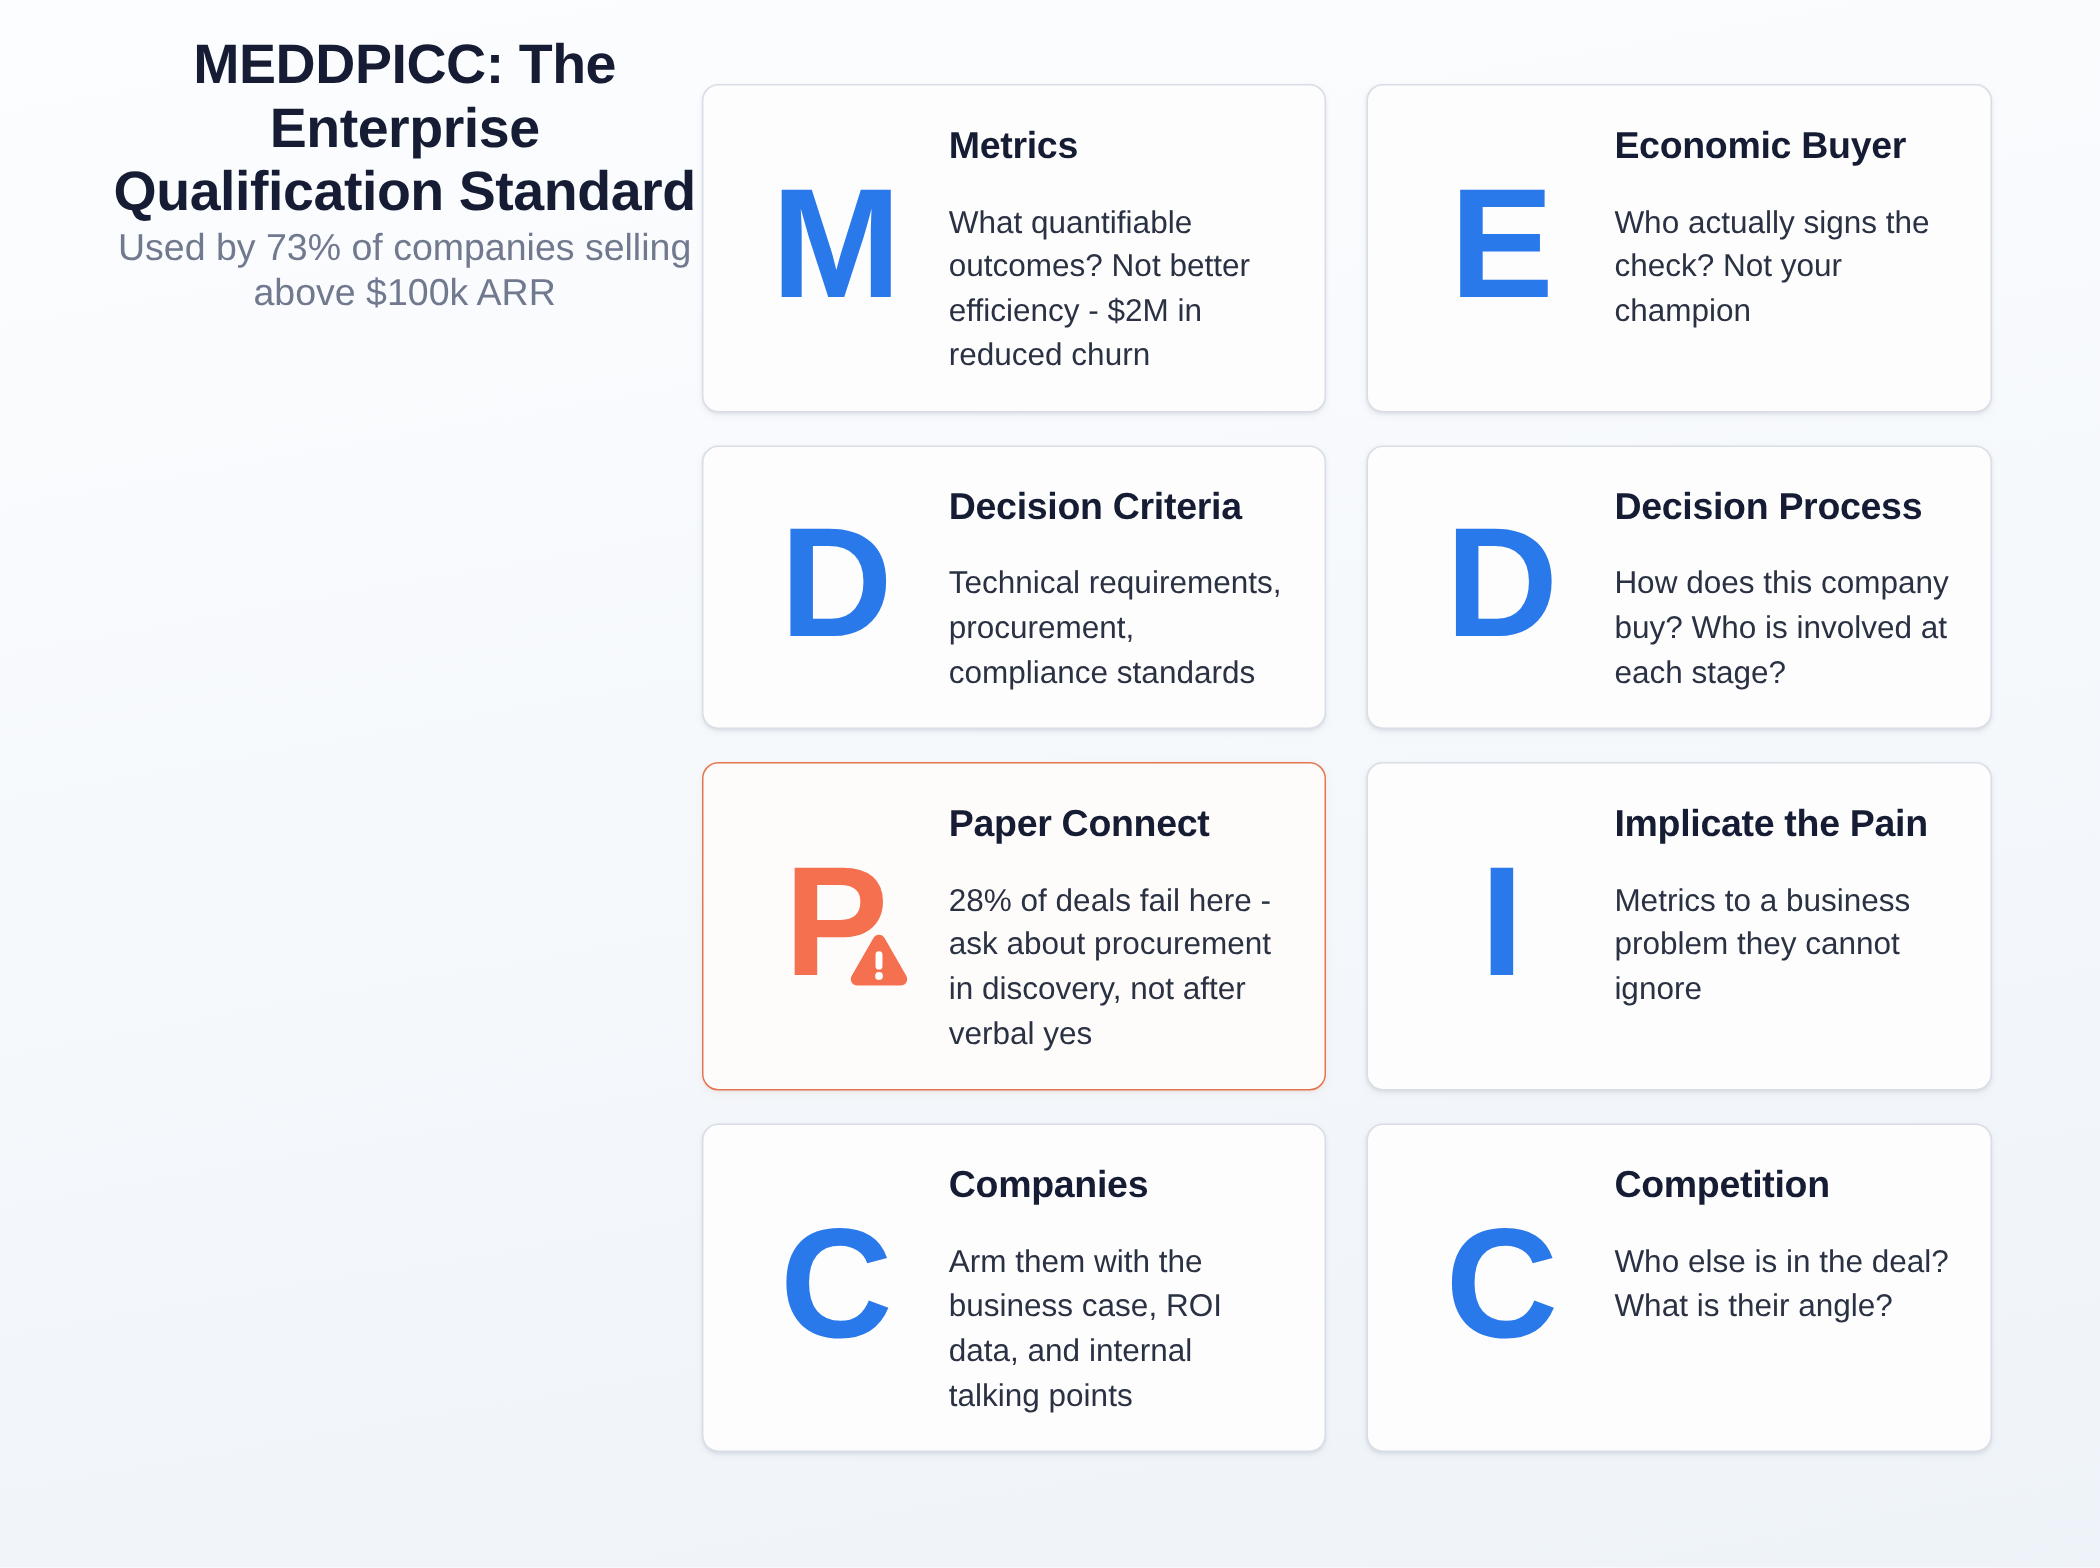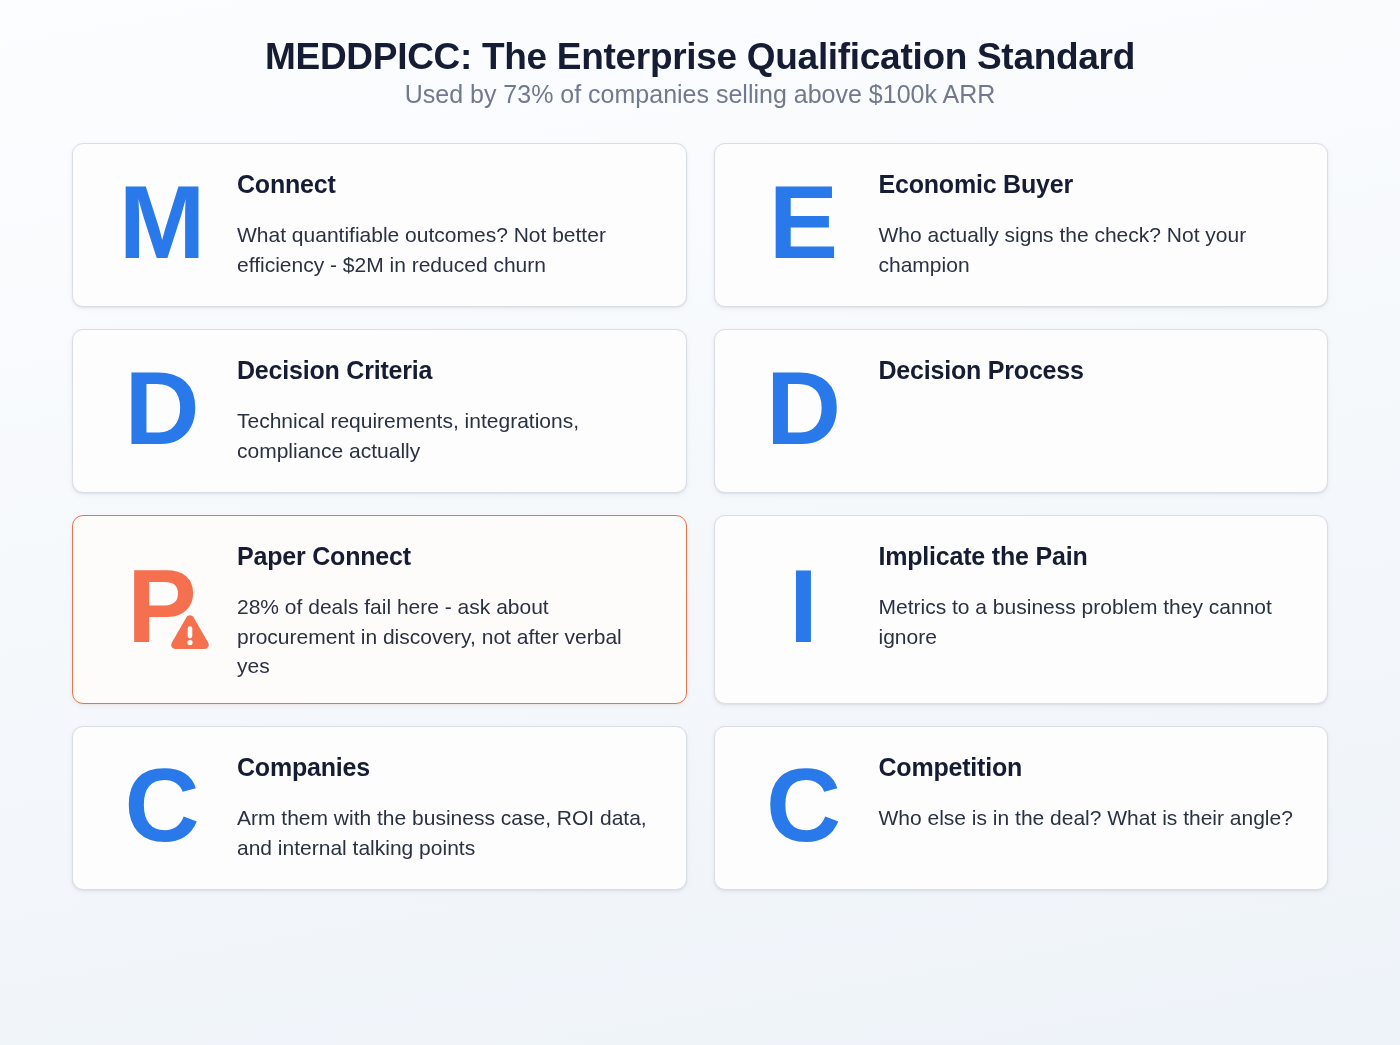--- a/index.html
+++ b/index.html
@@ -12,23 +12,23 @@
   body {
     font-family: "Liberation Sans", sans-serif;
     background: linear-gradient(170deg, #fcfdff 0%, #f6f9fc 45%, #eef3f9 100%);
     color: #151c33;
     overflow: hidden;
   }
 
   .page {
     width: 1400px;
     height: 935px;
-    padding: 36px 72px 30px 72px;
-    display: flex;
-    flex-direction: column;
+    padding: 22px 72px 30px 72px;
+    display: flex;
+    flex-direction: row;
   }
 
   
   .header { text-align: center; }
 
   .title {
     font-size: 37px;
     font-weight: bold;
     letter-spacing: -0.3px;
     color: #151c33;
@@ -156,48 +156,49 @@
     <div class="title">MEDDPICC: The Enterprise Qualification Standard</div>
     <div class="subtitle">Used by 73% of companies selling above $100k ARR</div>
   </div>
 
   <div class="grid">
       <div class="card">
         <div class="letter-wrap">
           <span class="letter">M</span>
         </div>
         <div class="card-body">
-          <div class="card-title">Connect</div>
+          <div class="card-title">Metrics</div>
           <div class="card-desc">What quantifiable outcomes? Not better efficiency - $2M in reduced churn</div>
         </div>
       </div>
       <div class="card">
         <div class="letter-wrap">
           <span class="letter">E</span>
         </div>
         <div class="card-body">
           <div class="card-title">Economic Buyer</div>
           <div class="card-desc">Who actually signs the check? Not your champion</div>
         </div>
       </div>
       <div class="card">
         <div class="letter-wrap">
           <span class="letter">D</span>
         </div>
         <div class="card-body">
           <div class="card-title">Decision Criteria</div>
-          <div class="card-desc">Technical requirements, integrations, compliance actually</div>
+          <div class="card-desc">Technical requirements, procurement, compliance standards</div>
         </div>
       </div>
       <div class="card">
         <div class="letter-wrap">
           <span class="letter">D</span>
         </div>
         <div class="card-body">
           <div class="card-title">Decision Process</div>
+          <div class="card-desc">How does this company buy? Who is involved at each stage?</div>
         </div>
       </div>
       <div class="card highlight">
         <div class="letter-wrap">
           <span class="letter orange">P</span>
           <span class="warn-icon"><svg viewBox="0 0 42 38" width="42" height="38" aria-hidden="true">
               <path d="M21 3.2 C22.6 3.2 23.9 4.0 24.7 5.4 L39.1 30.4 C40.0 32.0 40.0 33.7 39.2 35.0 C38.4 36.3 37.0 37.0 35.3 37.0 L6.7 37.0 C5.0 37.0 3.6 36.3 2.8 35.0 C2.0 33.7 2.0 32.0 2.9 30.4 L17.3 5.4 C18.1 4.0 19.4 3.2 21 3.2 Z" fill="#f4704e"></path>
               <rect x="18.7" y="14.2" width="4.6" height="12.2" rx="2.3" fill="#ffffff"></rect>
               <circle cx="21" cy="30.6" r="2.6" fill="#ffffff"></circle>
             </svg></span>

